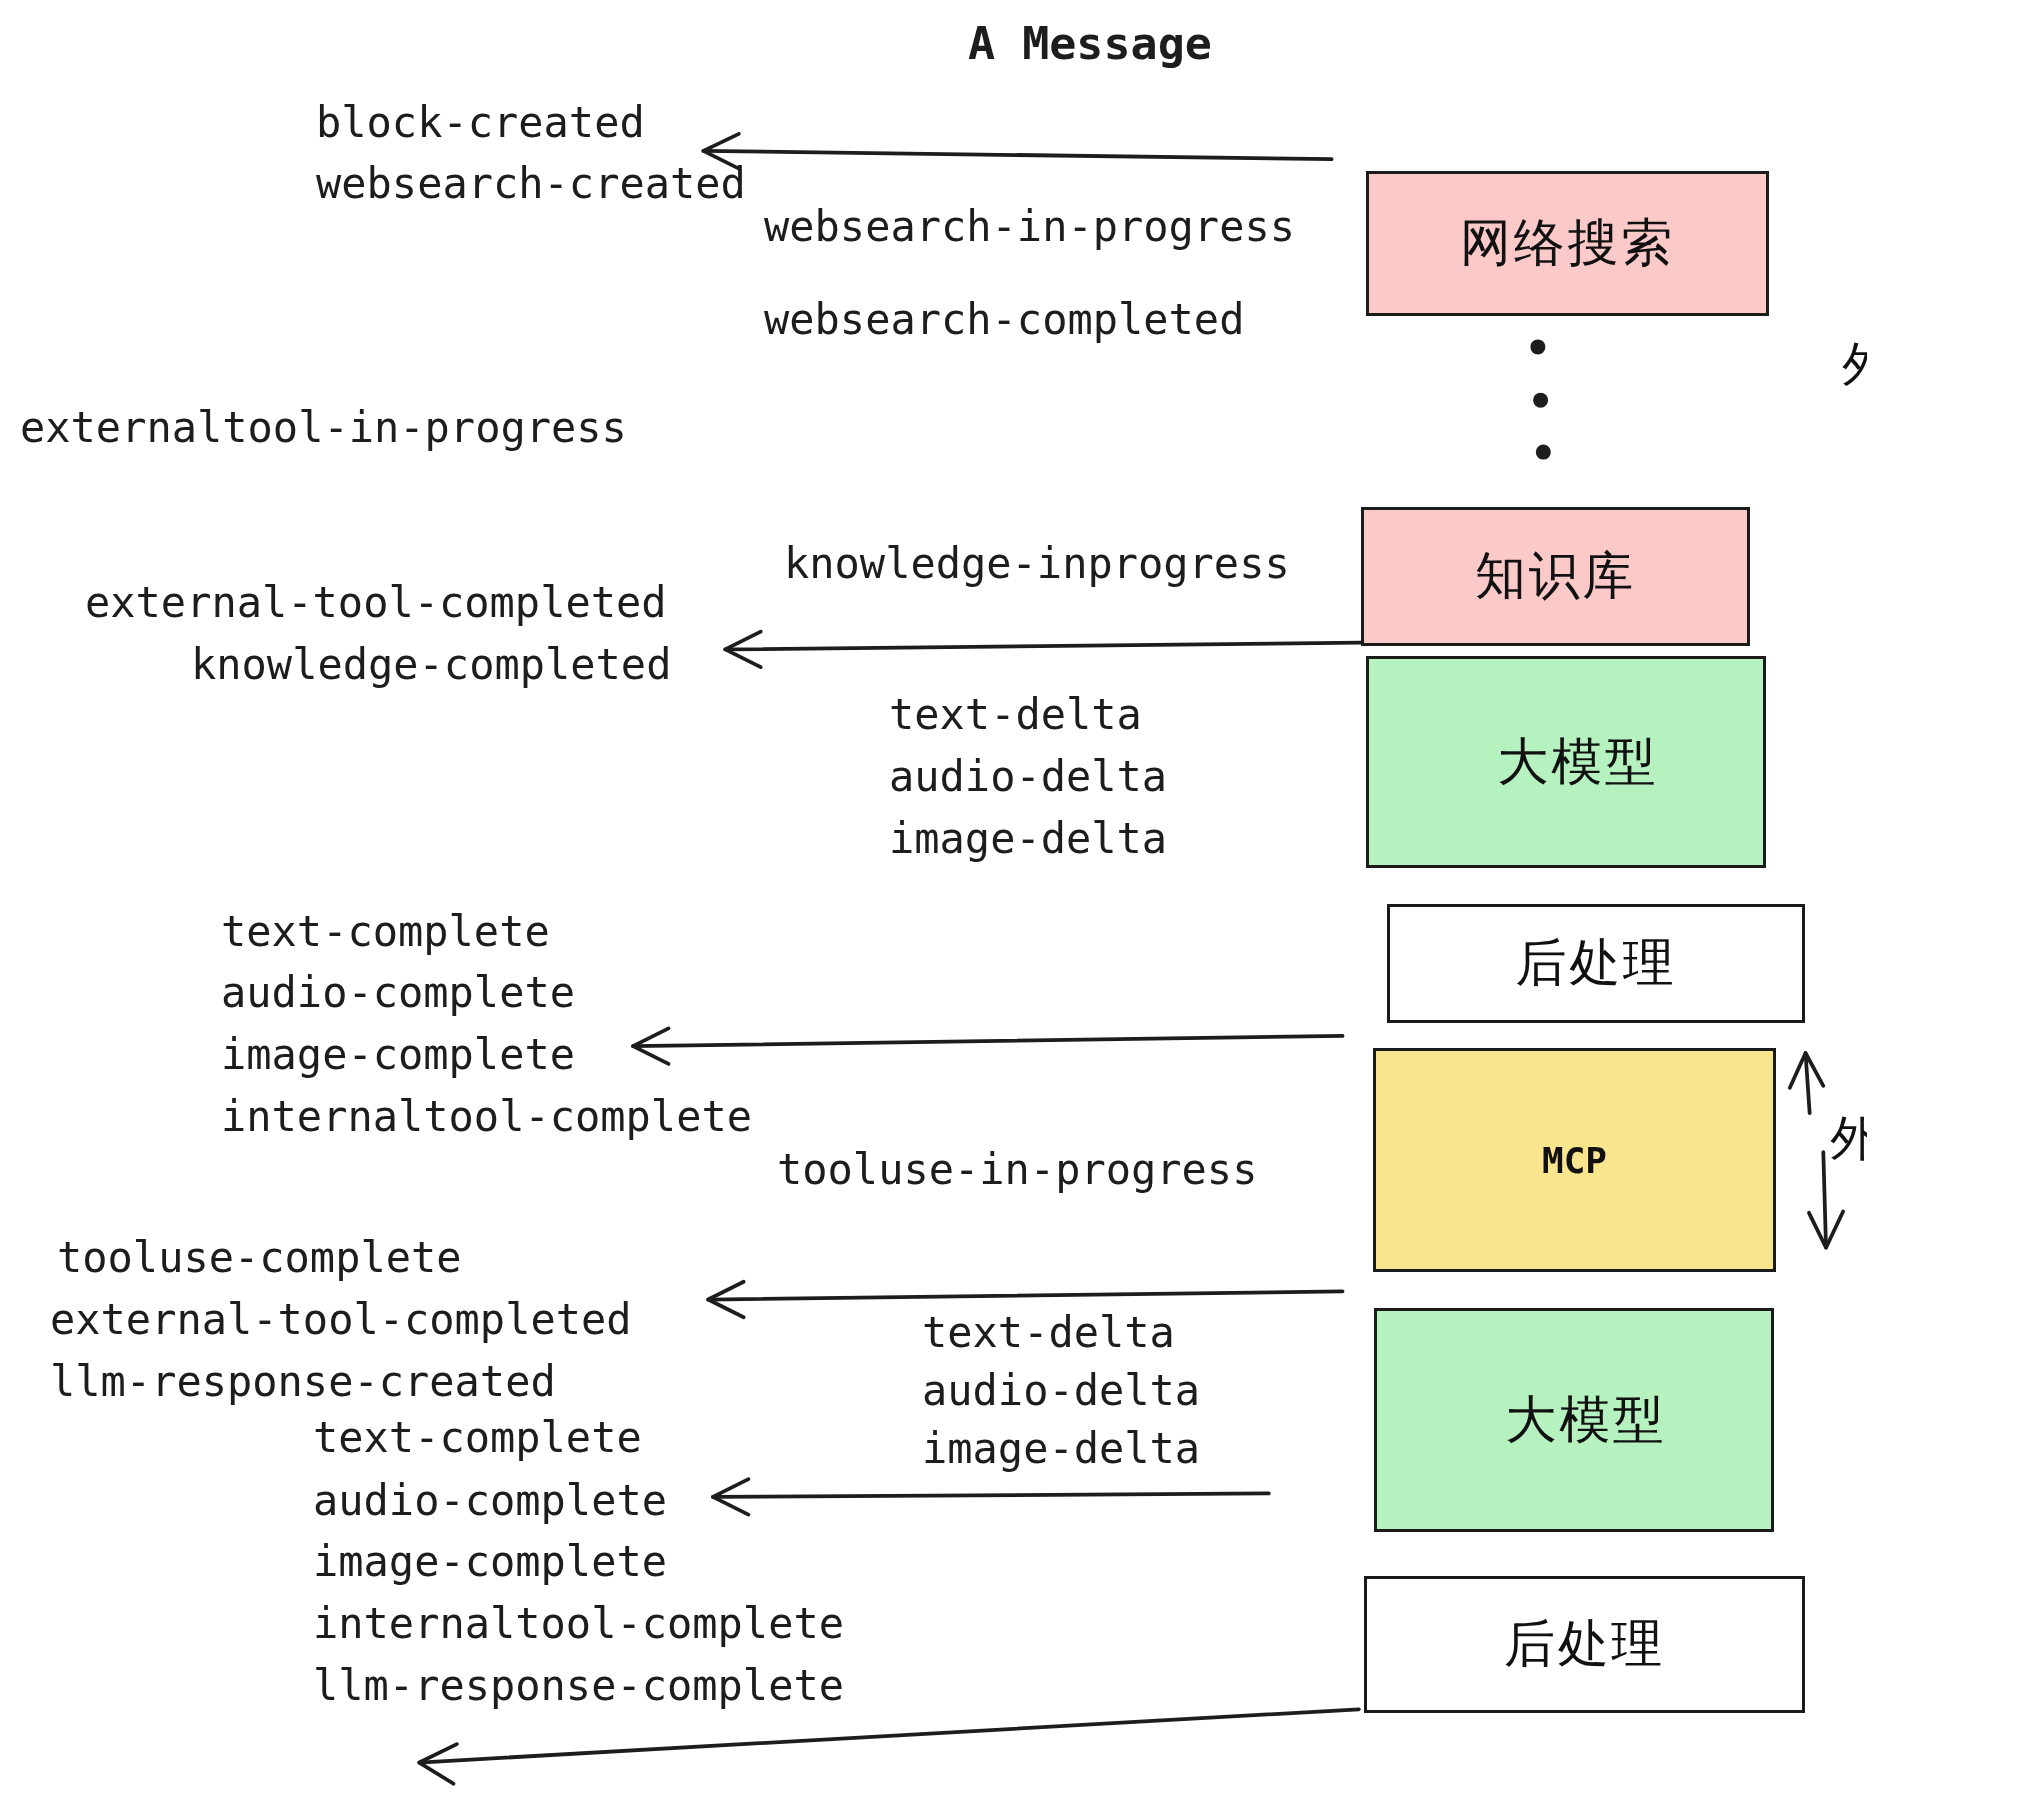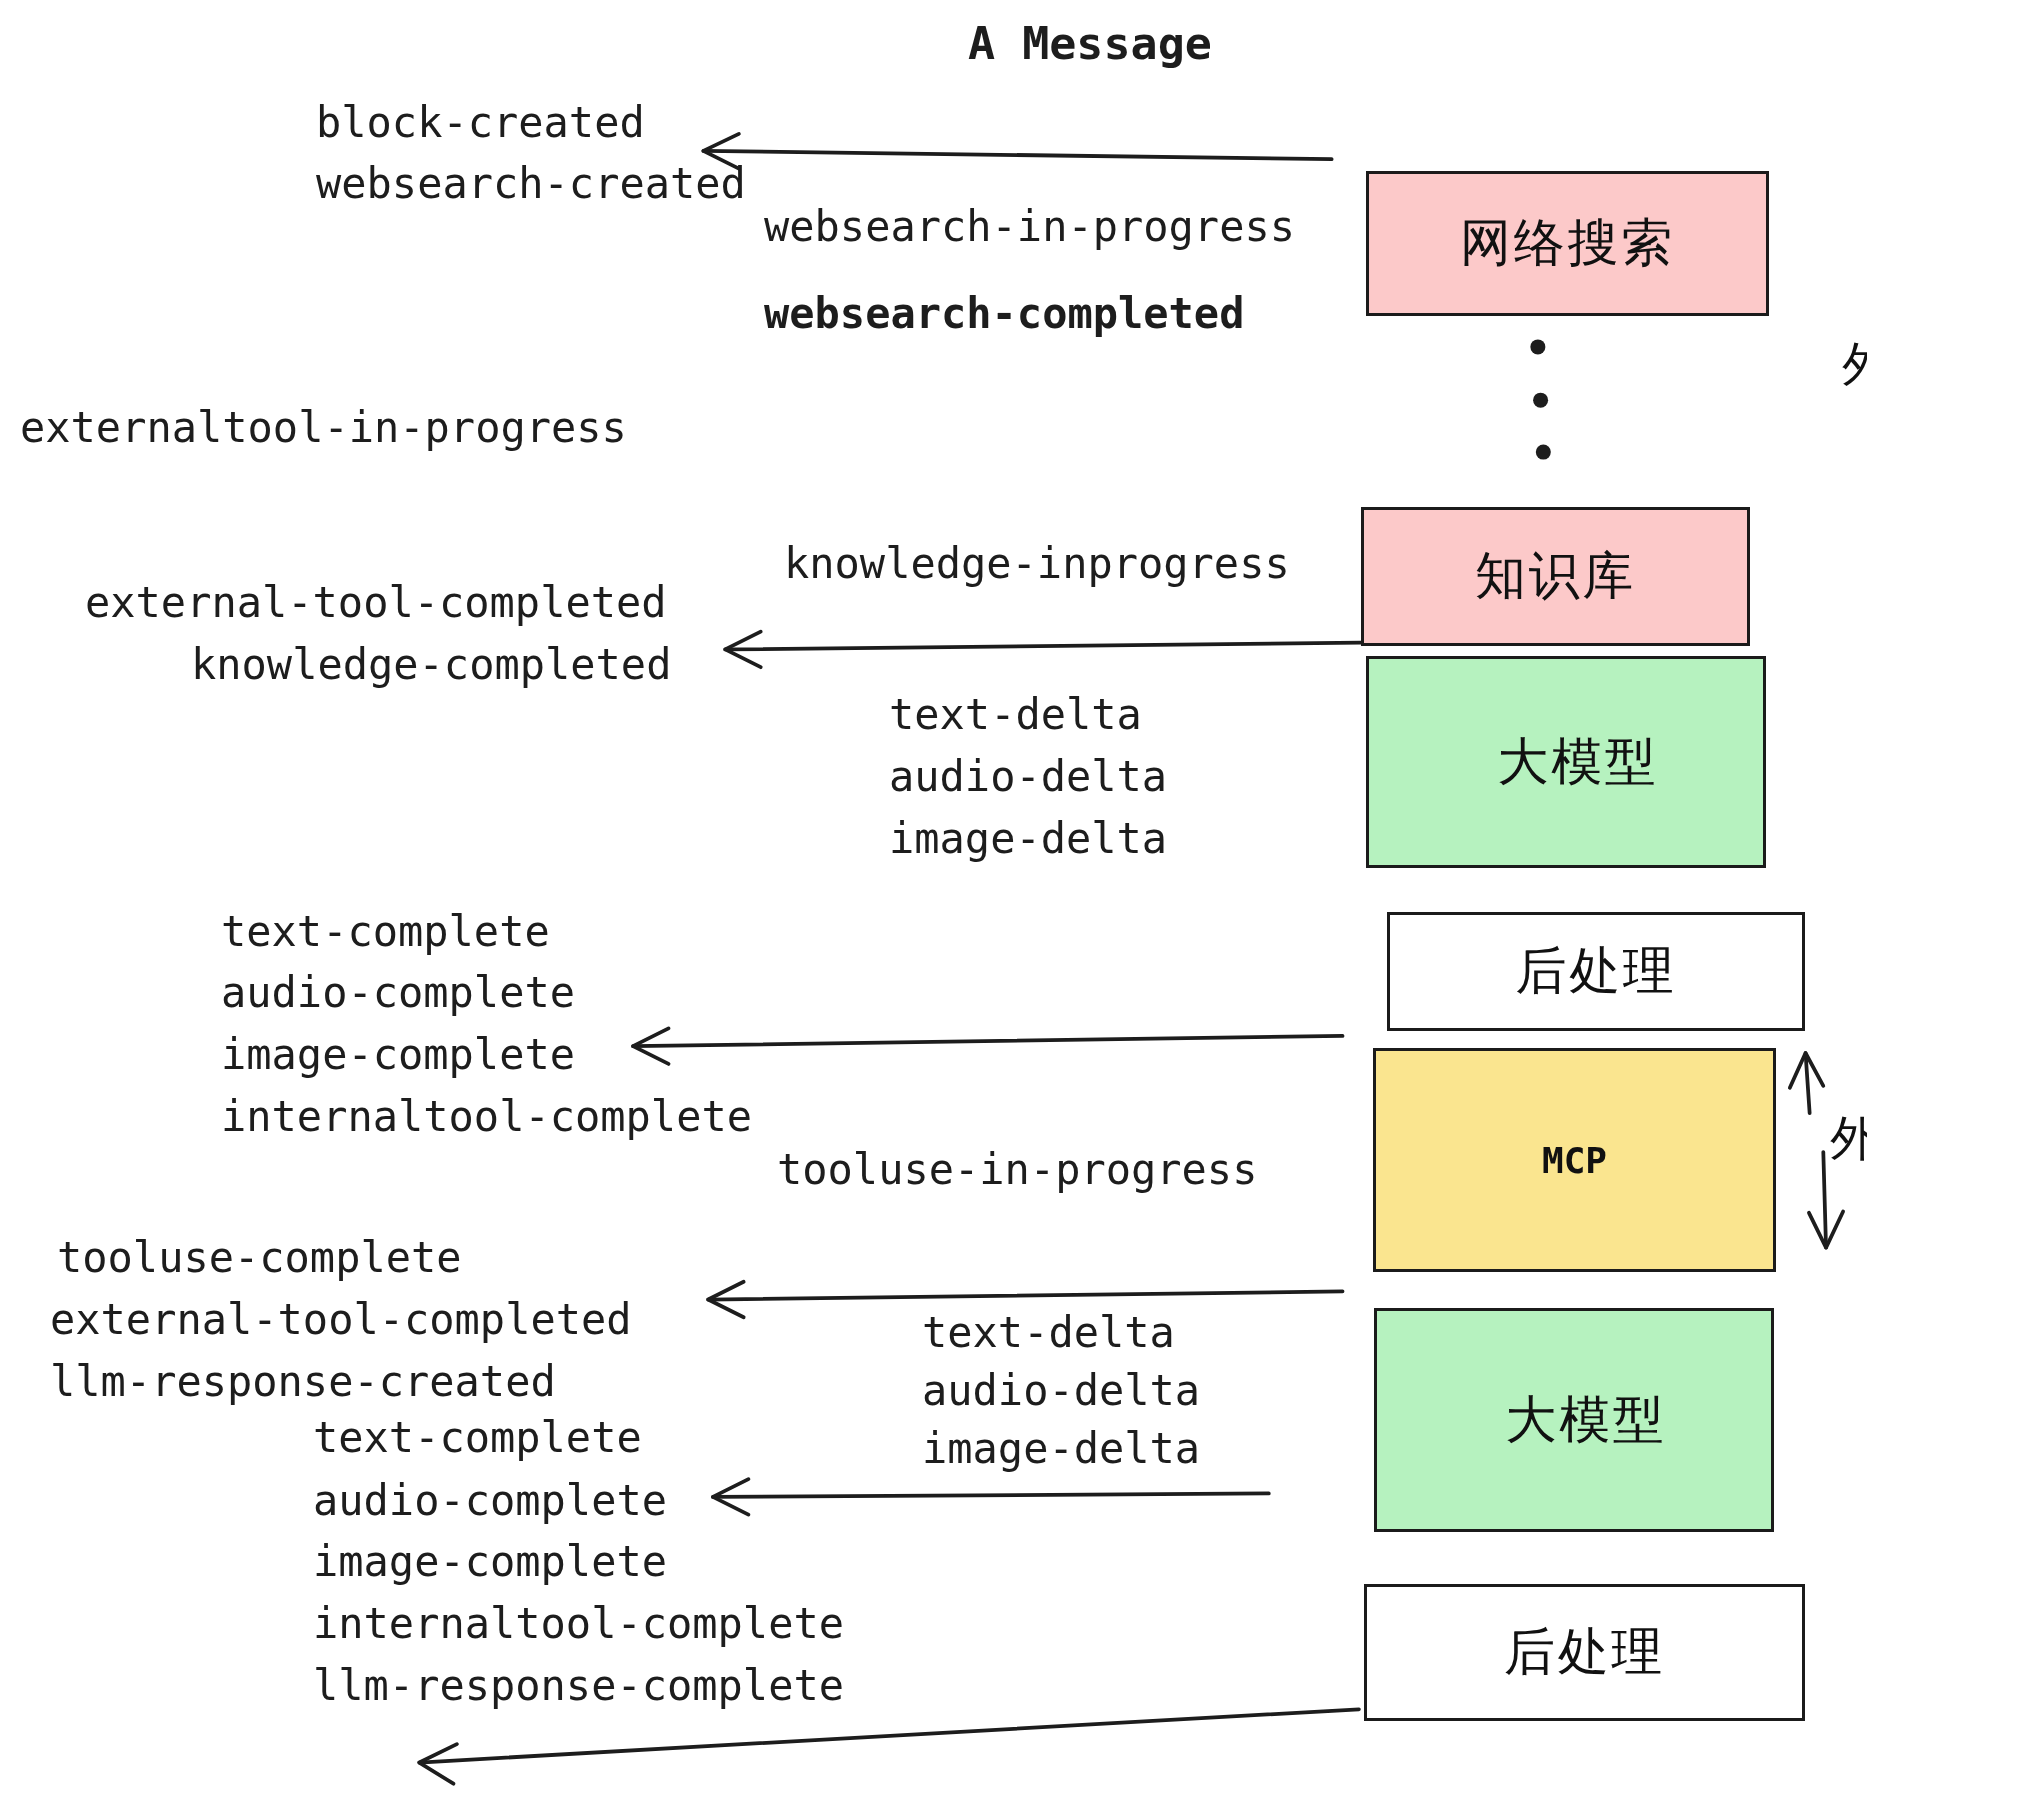--- a/index.html
+++ b/index.html
@@ -33,21 +33,21 @@
     font-size:51px;color:#111111;
     letter-spacing:2.7px;white-space:nowrap;
   }
   .box-label.latin{
     font-family:"DejaVu Sans Mono", monospace;
     font-size:36px;font-weight:600;letter-spacing:0;
   }
   .fill-pink{background:#FCC9C9;}
   .fill-green{background:#B6F2BF;padding-left:24px;}
   .fill-yellow{background:#FAE58F;}
-  .fill-white{background:#FFFFFF;margin-top:8px;}
+  .fill-white{background:#FFFFFF;}
   .side-label{
     position:absolute;
     font-family:"Liberation Sans", sans-serif;
     font-size:48px;color:#111111;
     letter-spacing:1.4px;white-space:nowrap;
   }
   svg.overlay{
     position:absolute;left:0;top:0;width:2035px;height:1796px;
     pointer-events:none;
   }
@@ -59,21 +59,21 @@
 </head>
 <body>
 
 <div class="canvas">
 
   <div class="title" style="left:968px;top:15px;">A Message</div>
 
   <div class="event" style="left:316px;top:95px;">block-created</div>
   <div class="event" style="left:316px;top:156px;">websearch-created</div>
   <div class="event" style="left:764px;top:199px;">websearch-in-progress</div>
-  <div class="event" style="left:764px;top:286px;font-weight:bold;">websearch-completed</div>
+  <div class="event" style="left:764px;top:292px;">websearch-completed</div>
   <div class="event" style="left:20px;top:400px;">externaltool-in-progress</div>
   <div class="event" style="left:784px;top:536px;">knowledge-inprogress</div>
   <div class="event" style="left:85px;top:575px;">external-tool-completed</div>
   <div class="event" style="left:191px;top:637px;">knowledge-completed</div>
   <div class="event" style="left:889px;top:687px;">text-delta</div>
   <div class="event" style="left:889px;top:749px;">audio-delta</div>
   <div class="event" style="left:889px;top:811px;">image-delta</div>
   <div class="event" style="left:221px;top:904px;">text-complete</div>
   <div class="event" style="left:221px;top:965px;">audio-complete</div>
   <div class="event" style="left:221px;top:1027px;">image-complete</div>

